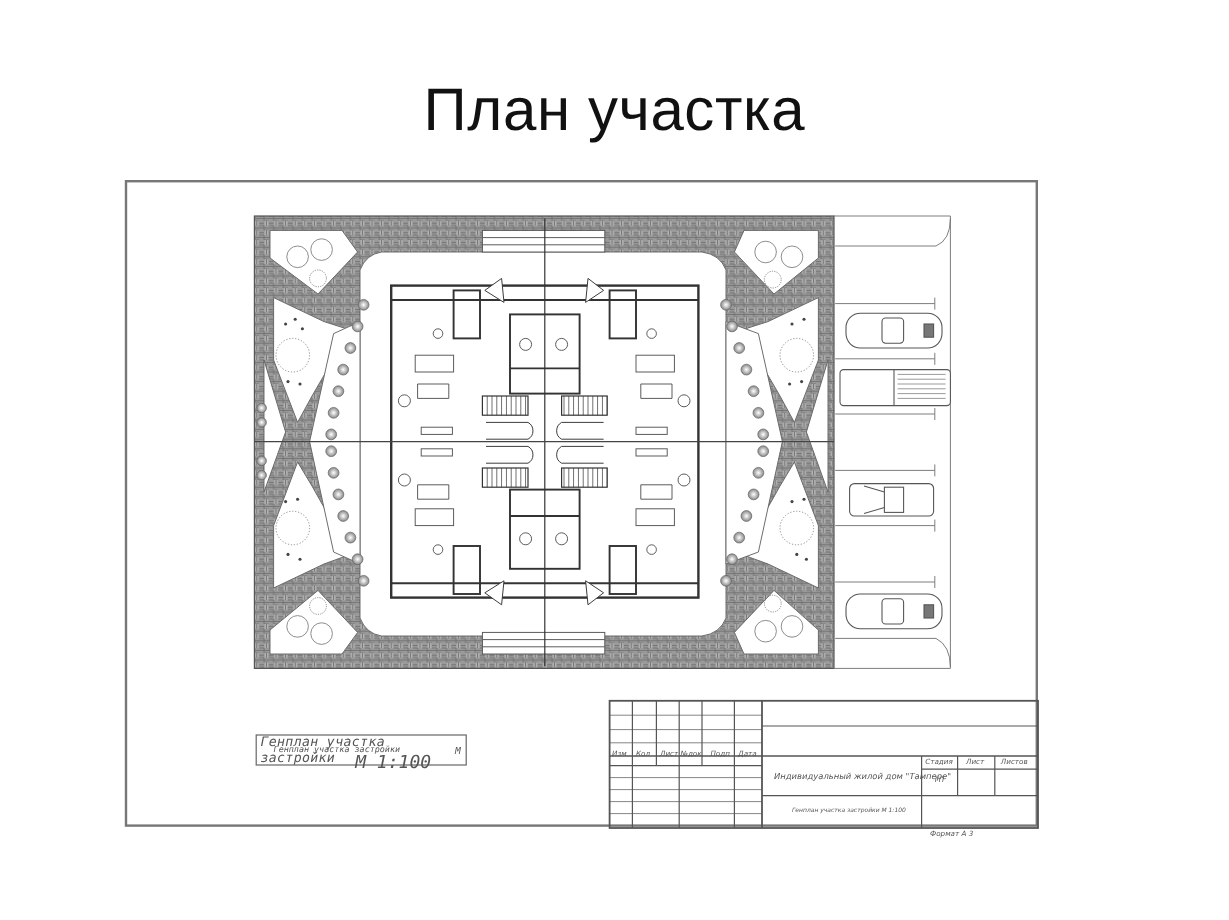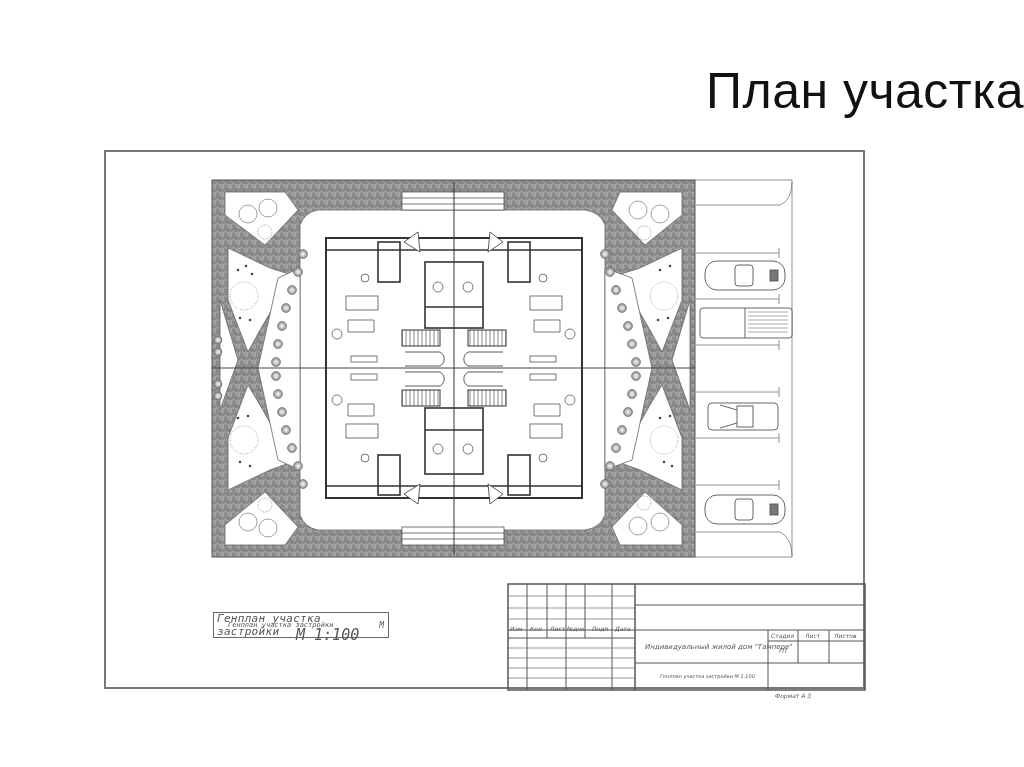--- a/index.html
+++ b/index.html
@@ -1,17 +1,17 @@
 <!DOCTYPE html>
 <html><head>
 <meta charset="utf-8">
 <style>
   html,body{margin:0;padding:0;background:#fff;}
   body{width:1024px;height:767px;position:relative;overflow:hidden;font-family:"Liberation Sans",sans-serif;}
-  .slide-title{position:absolute;left:0;top:62px;width:1024px;text-align:right;font-size:50px;color:#111;font-family:"Liberation Sans",sans-serif;letter-spacing:0.5px;}
+  .slide-title{position:absolute;left:0;top:62px;width:1024px;text-align:center;font-size:50px;color:#111;font-family:"Liberation Sans",sans-serif;letter-spacing:0.5px;}
   .frame{position:absolute;left:104px;top:150px;width:761px;height:539px;border:2px solid #777;box-sizing:border-box;}
   svg{position:absolute;left:0;top:0;}
   .stamp-text{position:absolute;font-family:"DejaVu Sans",sans-serif;font-style:italic;color:#555;white-space:nowrap;}
   .caption{position:absolute;left:213px;top:612px;width:176px;height:26px;border:1.5px solid #666;box-sizing:border-box;font-family:"DejaVu Sans Mono",monospace;font-style:italic;color:#555;}
   .caption .l1{position:absolute;left:3px;top:-1px;font-size:11px;letter-spacing:0.3px;}
   .caption .l2{position:absolute;left:14px;top:8px;font-size:7px;}
   .caption .m1{position:absolute;right:4px;top:8px;font-size:8px;}
   .caption .l3{position:absolute;left:82px;top:13px;font-size:15px;}
 </style>
 </head>

